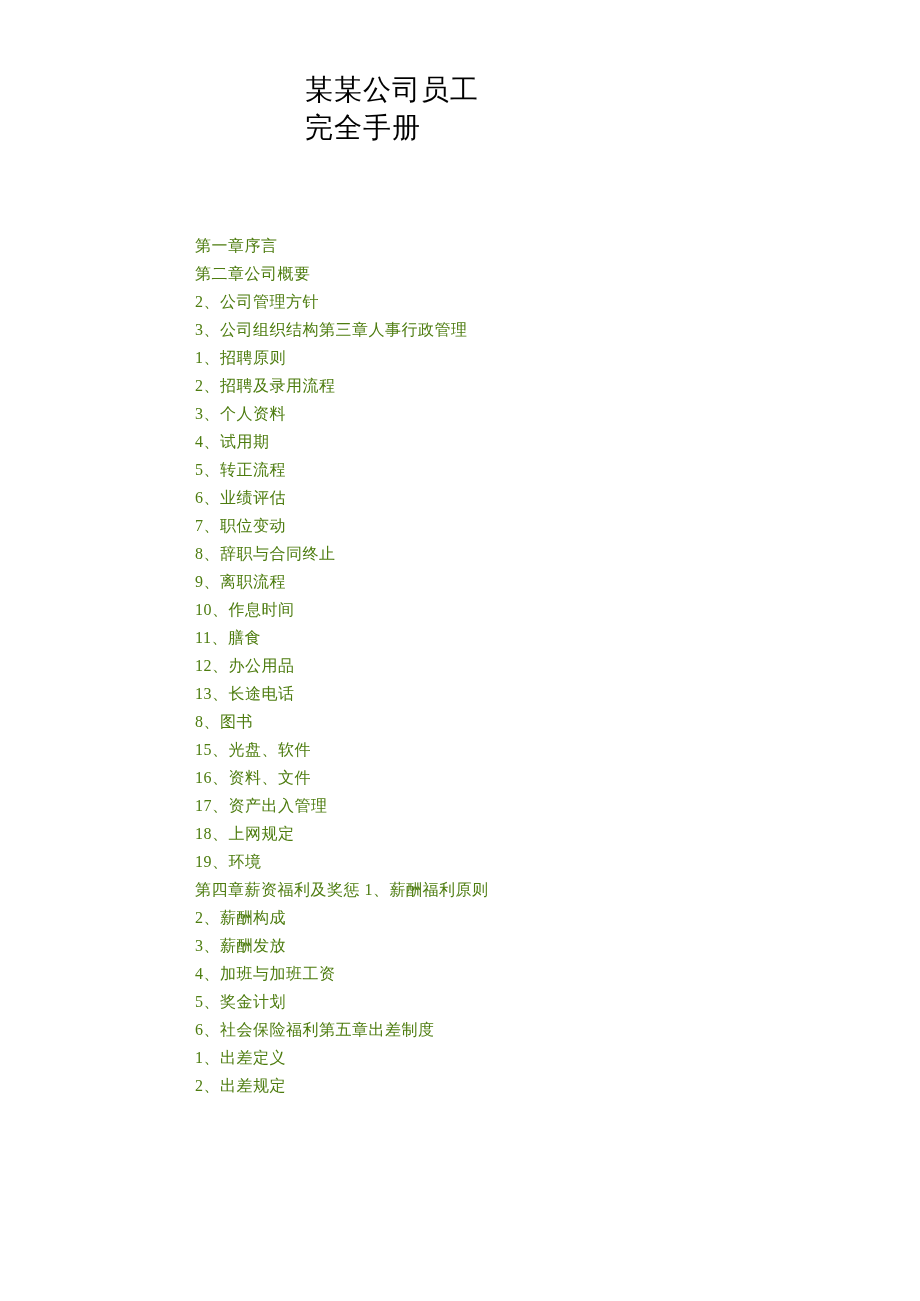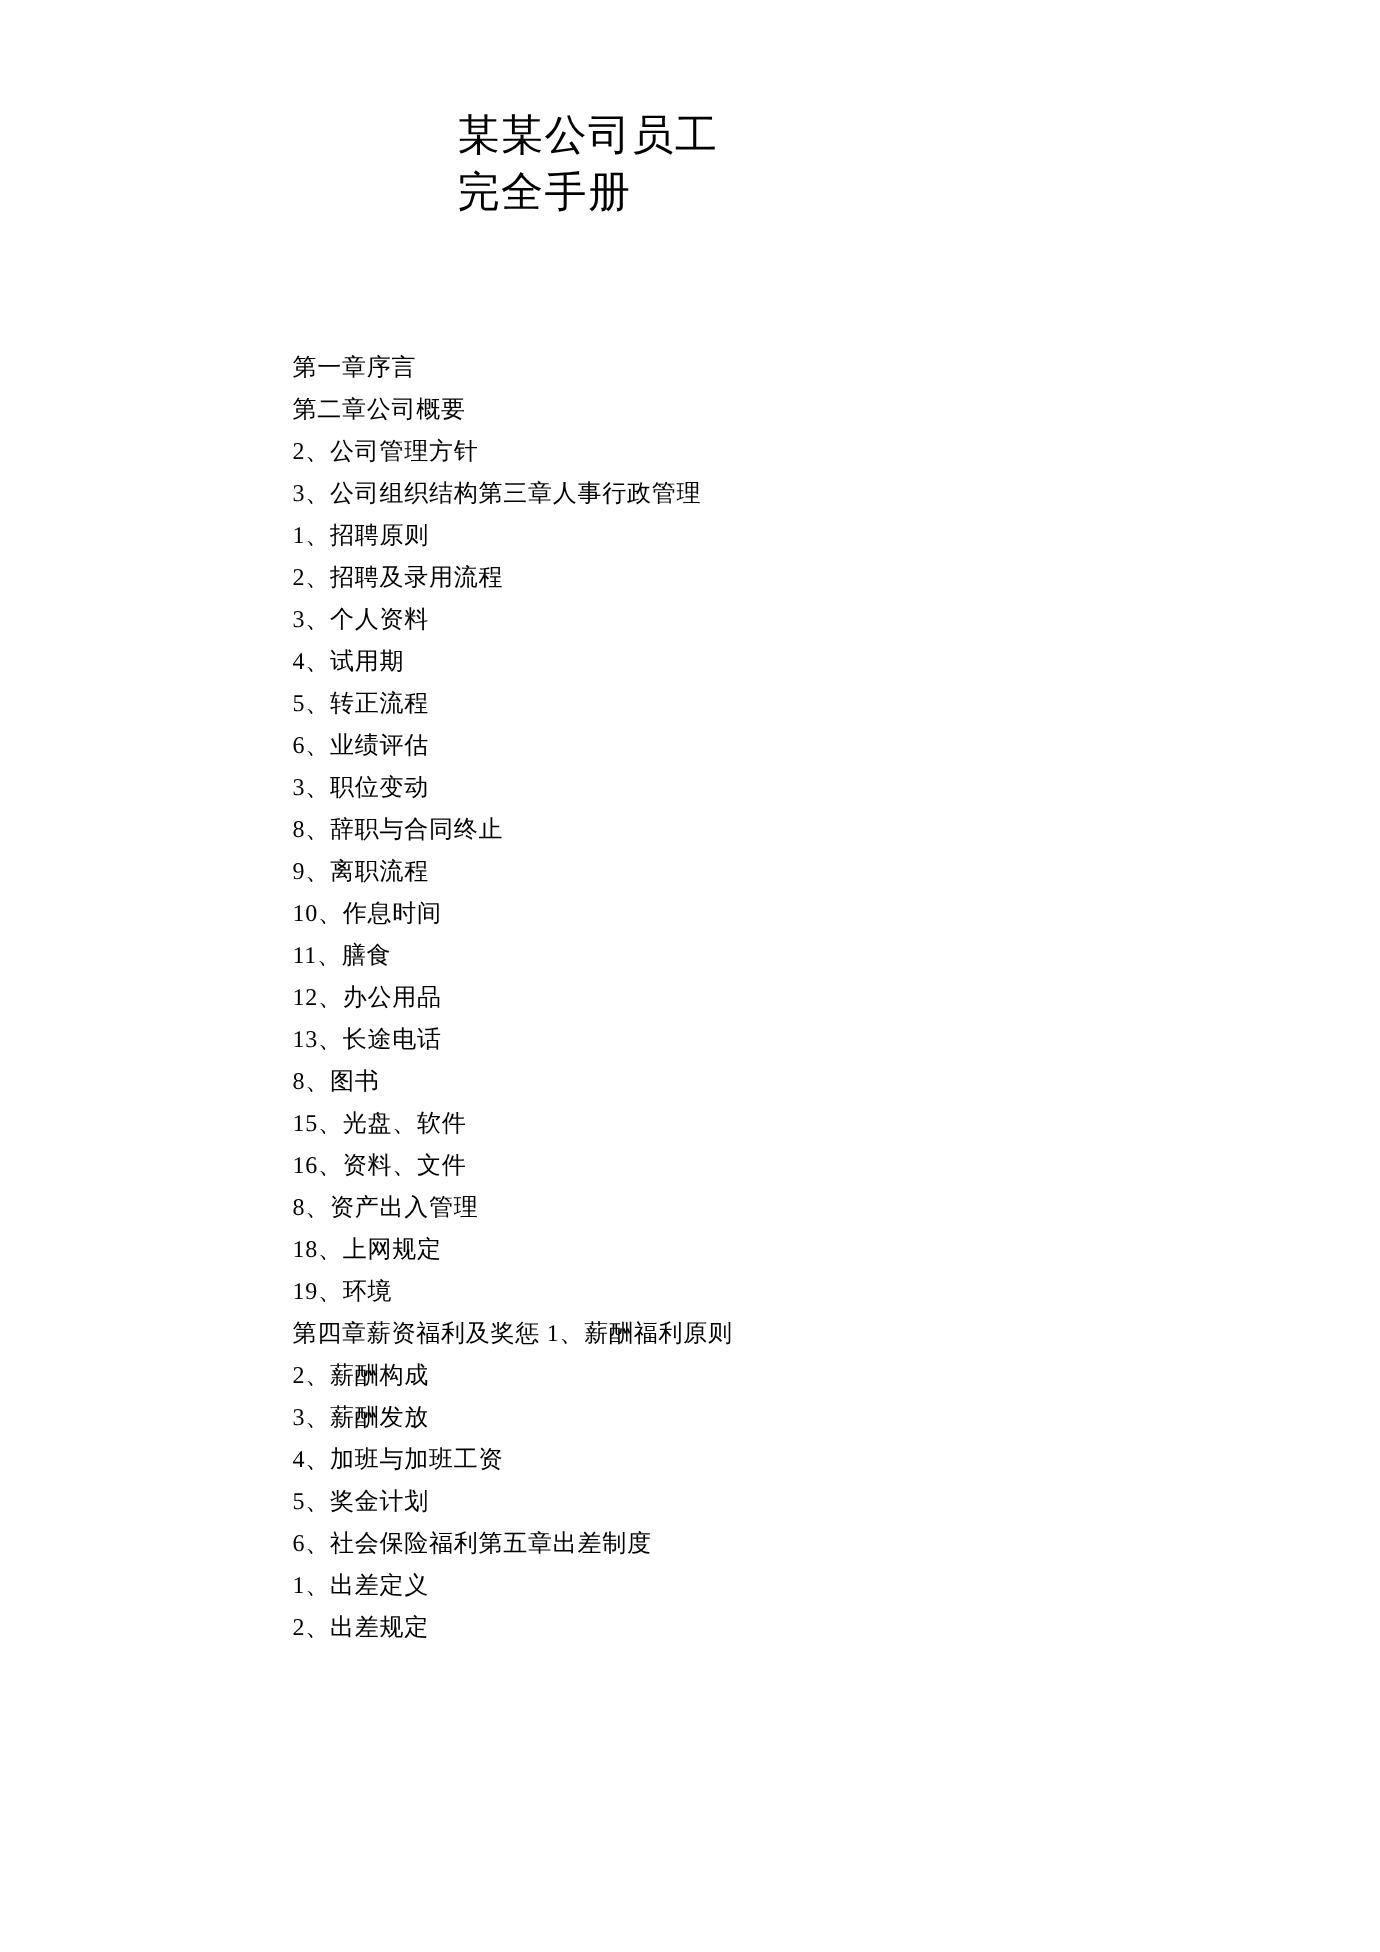--- a/index.html
+++ b/index.html
@@ -25,21 +25,21 @@
       letter-spacing: 1px;
     }
     .title-line2 {
       font-size: 28px;
       color: #000;
       letter-spacing: 1px;
       margin-top: 0;
     }
     .toc-line {
       font-size: 16px;
-      color: #000000;
+      color: #4d7c0f;
       line-height: 28px;
       letter-spacing: 0.5px;
     }
   </style>
 </head>
 <body>
 
 <div class="page">
   <div class="title-block">
     <div class="title-line1">某某公司员工</div>
@@ -49,31 +49,31 @@
     <div class="toc-line">第一章序言</div>
     <div class="toc-line">第二章公司概要</div>
     <div class="toc-line">2、公司管理方针</div>
     <div class="toc-line">3、公司组织结构第三章人事行政管理</div>
     <div class="toc-line">1、招聘原则</div>
     <div class="toc-line">2、招聘及录用流程</div>
     <div class="toc-line">3、个人资料</div>
     <div class="toc-line">4、试用期</div>
     <div class="toc-line">5、转正流程</div>
     <div class="toc-line">6、业绩评估</div>
-    <div class="toc-line">3、职位变动</div>
+    <div class="toc-line">7、职位变动</div>
     <div class="toc-line">8、辞职与合同终止</div>
     <div class="toc-line">9、离职流程</div>
     <div class="toc-line">10、作息时间</div>
     <div class="toc-line">11、膳食</div>
     <div class="toc-line">12、办公用品</div>
     <div class="toc-line">13、长途电话</div>
     <div class="toc-line">8、图书</div>
     <div class="toc-line">15、光盘、软件</div>
     <div class="toc-line">16、资料、文件</div>
-    <div class="toc-line">8、资产出入管理</div>
+    <div class="toc-line">17、资产出入管理</div>
     <div class="toc-line">18、上网规定</div>
     <div class="toc-line">19、环境</div>
     <div class="toc-line">第四章薪资福利及奖惩 1、薪酬福利原则</div>
     <div class="toc-line">2、薪酬构成</div>
     <div class="toc-line">3、薪酬发放</div>
     <div class="toc-line">4、加班与加班工资</div>
     <div class="toc-line">5、奖金计划</div>
     <div class="toc-line">6、社会保险福利第五章出差制度</div>
     <div class="toc-line">1、出差定义</div>
     <div class="toc-line">2、出差规定</div>

